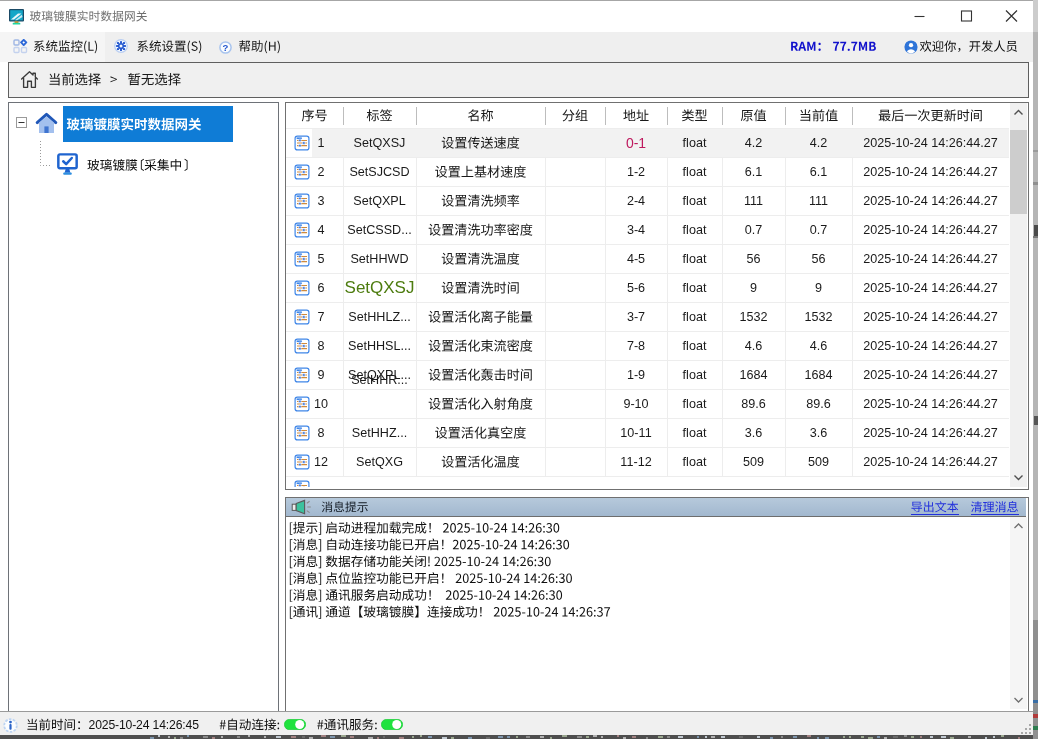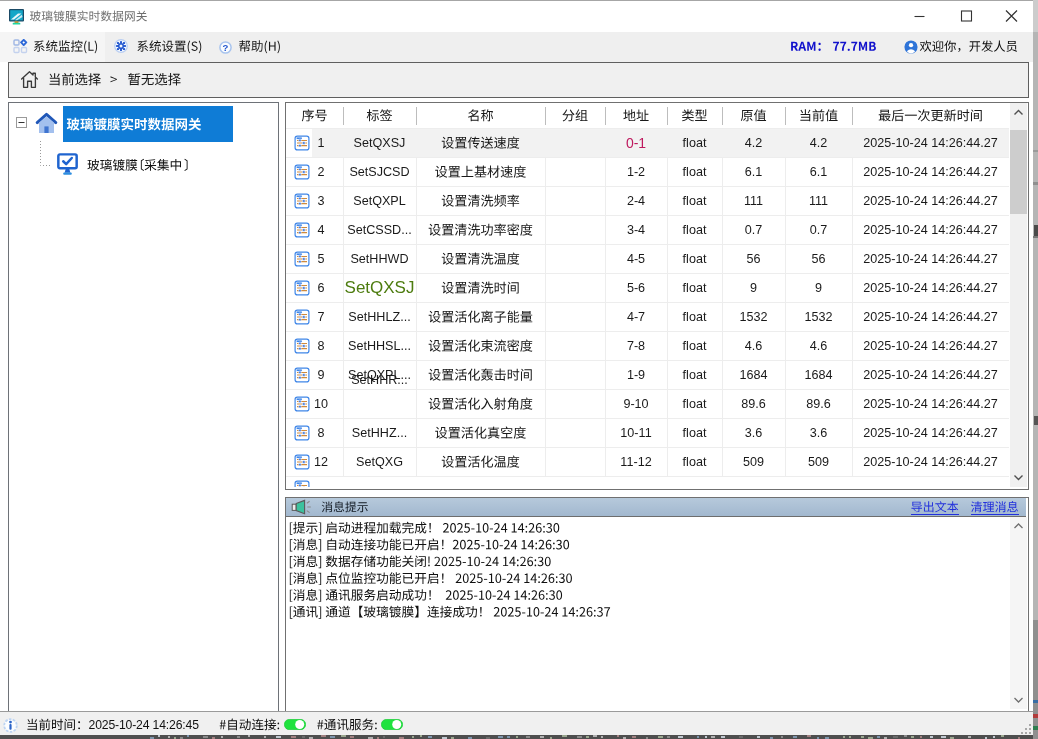--- a/index.html
+++ b/index.html
@@ -510,21 +510,21 @@
 <rect x="2.6" y="2.4" width="5.2" height="1.7" fill="#3f86e8"></rect>
 <g stroke="#cf8a3c" stroke-width="1.05">
         <path d="M3 5.4 H13 M3 8 H13 M3 10.6 H13"></path>
       </g>
 <rect x="4.7" y="4.2" width="2.4" height="2.4" rx="0.5" fill="#2e6fe0" stroke="#fff" stroke-width=".55"></rect>
 <rect x="8.6" y="6.8" width="2.4" height="2.4" rx="0.5" fill="#2e6fe0" stroke="#fff" stroke-width=".55"></rect>
 <rect x="4.7" y="9.4" width="2.4" height="2.4" rx="0.5" fill="#2e6fe0" stroke="#fff" stroke-width=".55"></rect>
 </svg>
     <div class="txt" style="font-size:12.6px;color:#1a1a1a;top:317.0px;transform:translateY(-50%);left:321px;transform:translate(-50%,-50%)">7</div>
     <div class="txt" style="font-size:12.6px;color:#1a1a1a;top:317.0px;transform:translateY(-50%);left:379.5px;transform:translate(-50%,-50%)">SetHHLZ...</div>
-    <div class="txt" style="font-size:12.6px;color:#1a1a1a;top:317.0px;transform:translateY(-50%);left:636.0px;transform:translate(-50%,-50%)">4-7</div>
+    <div class="txt" style="font-size:12.6px;color:#1a1a1a;top:317.0px;transform:translateY(-50%);left:636.0px;transform:translate(-50%,-50%)">3-7</div>
     <div class="txt" style="font-size:12.6px;color:#1a1a1a;top:317.0px;transform:translateY(-50%);left:694.5px;transform:translate(-50%,-50%)">float</div>
     <div class="txt" style="font-size:12.6px;color:#1a1a1a;top:317.0px;transform:translateY(-50%);left:753.5px;transform:translate(-50%,-50%)">1532</div>
     <div class="txt" style="font-size:12.6px;color:#1a1a1a;top:317.0px;transform:translateY(-50%);left:818.5px;transform:translate(-50%,-50%)">1532</div>
     <div class="txt" style="font-size:12.6px;color:#1a1a1a;top:317.0px;transform:translateY(-50%);left:930.5px;transform:translate(-50%,-50%)">2025-10-24 14:26:44.27</div>
     <div class="abs" style="left:343.0px;top:331.5px;width:1px;height:29.0px;background:#ededed"></div>
     <div class="abs" style="left:416.0px;top:331.5px;width:1px;height:29.0px;background:#ededed"></div>
     <div class="abs" style="left:545.0px;top:331.5px;width:1px;height:29.0px;background:#ededed"></div>
     <div class="abs" style="left:605.0px;top:331.5px;width:1px;height:29.0px;background:#ededed"></div>
     <div class="abs" style="left:667.0px;top:331.5px;width:1px;height:29.0px;background:#ededed"></div>
     <div class="abs" style="left:722.0px;top:331.5px;width:1px;height:29.0px;background:#ededed"></div>

